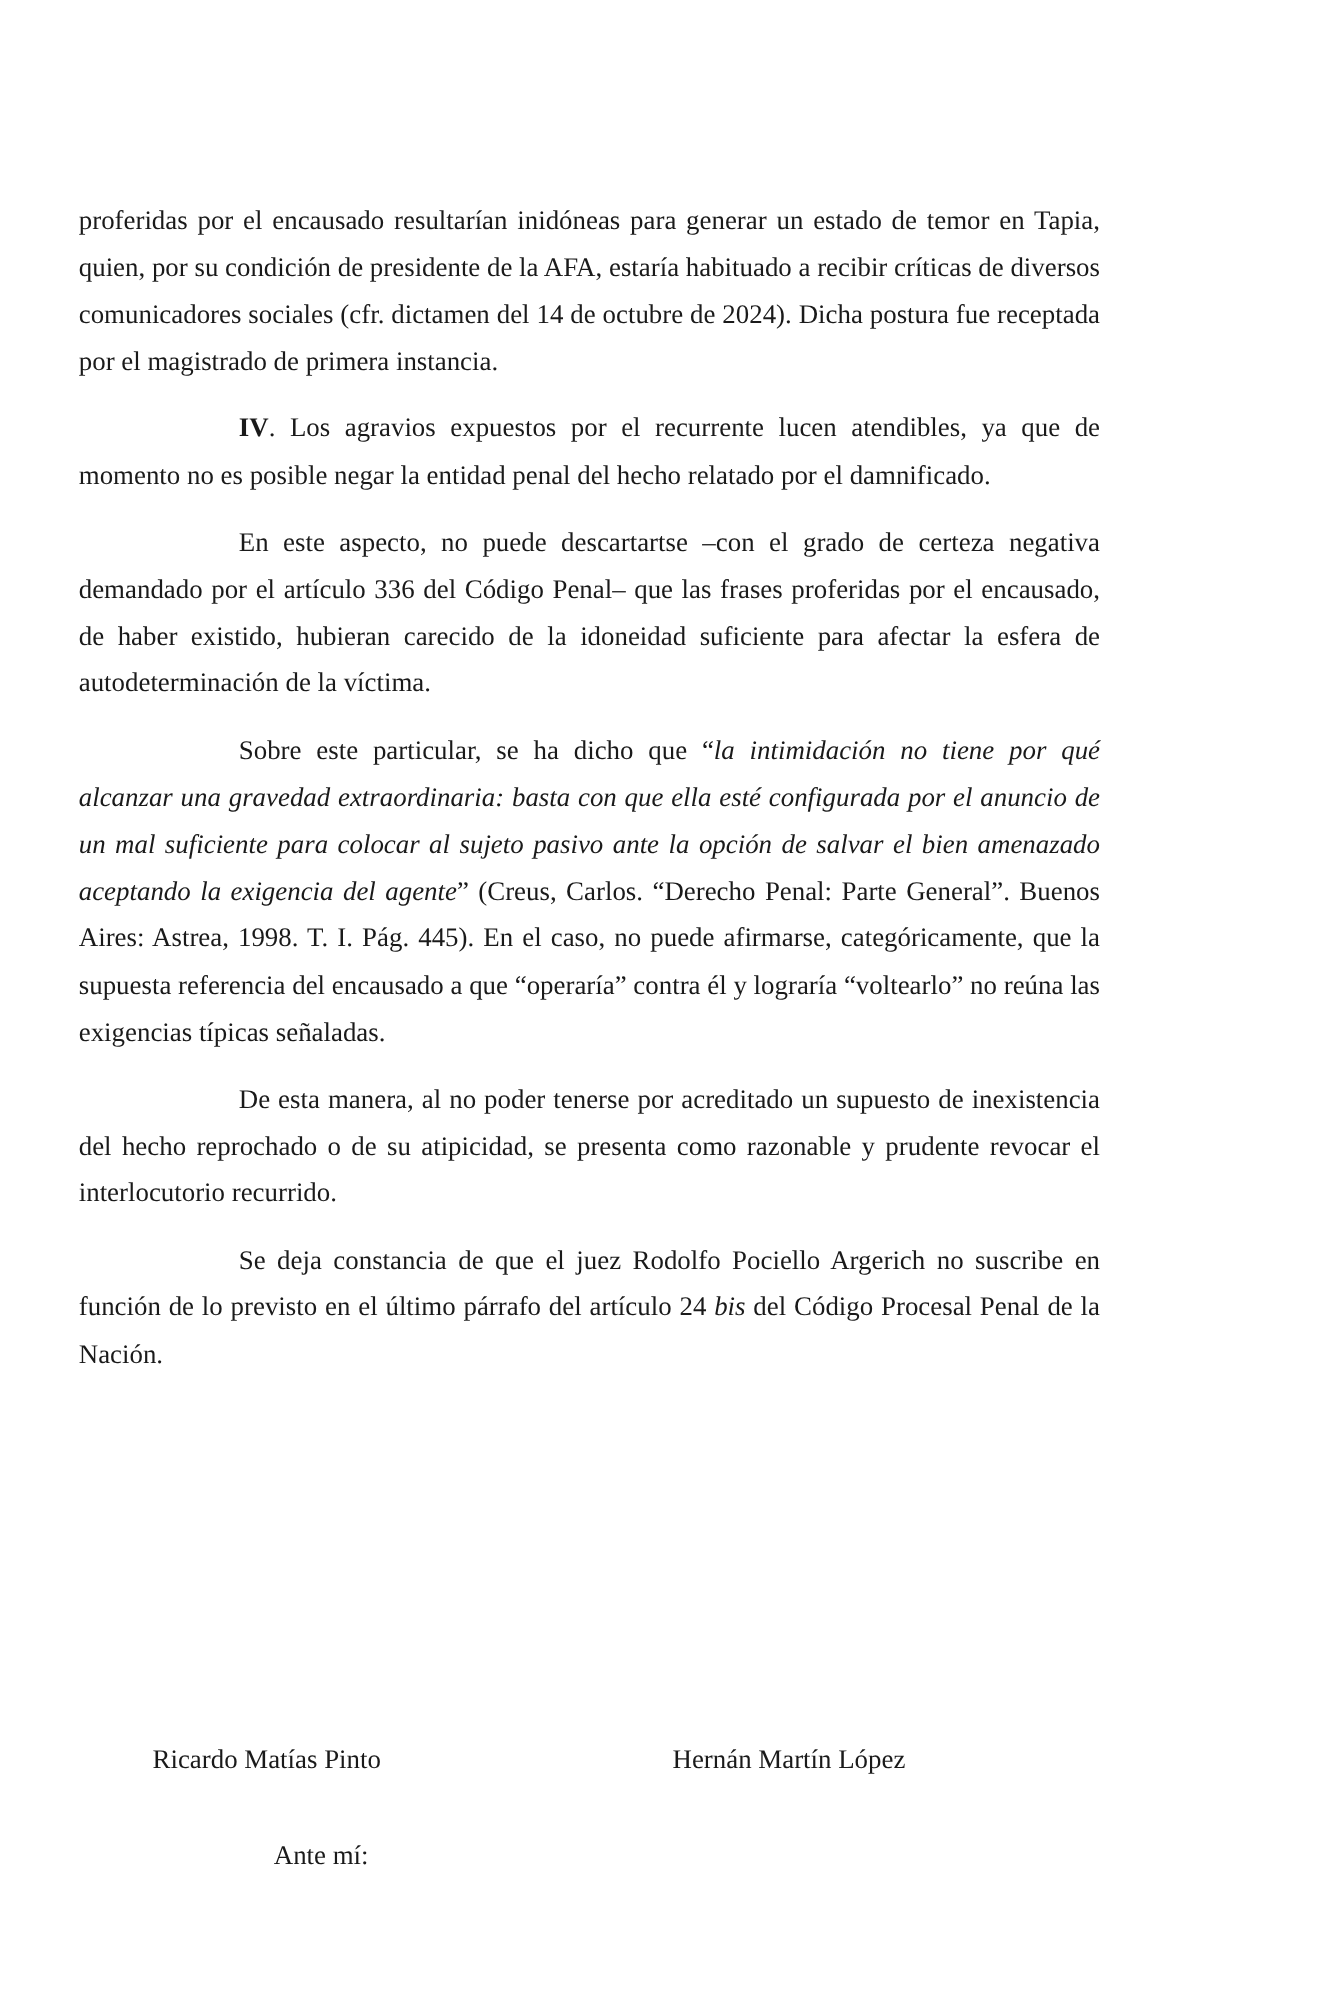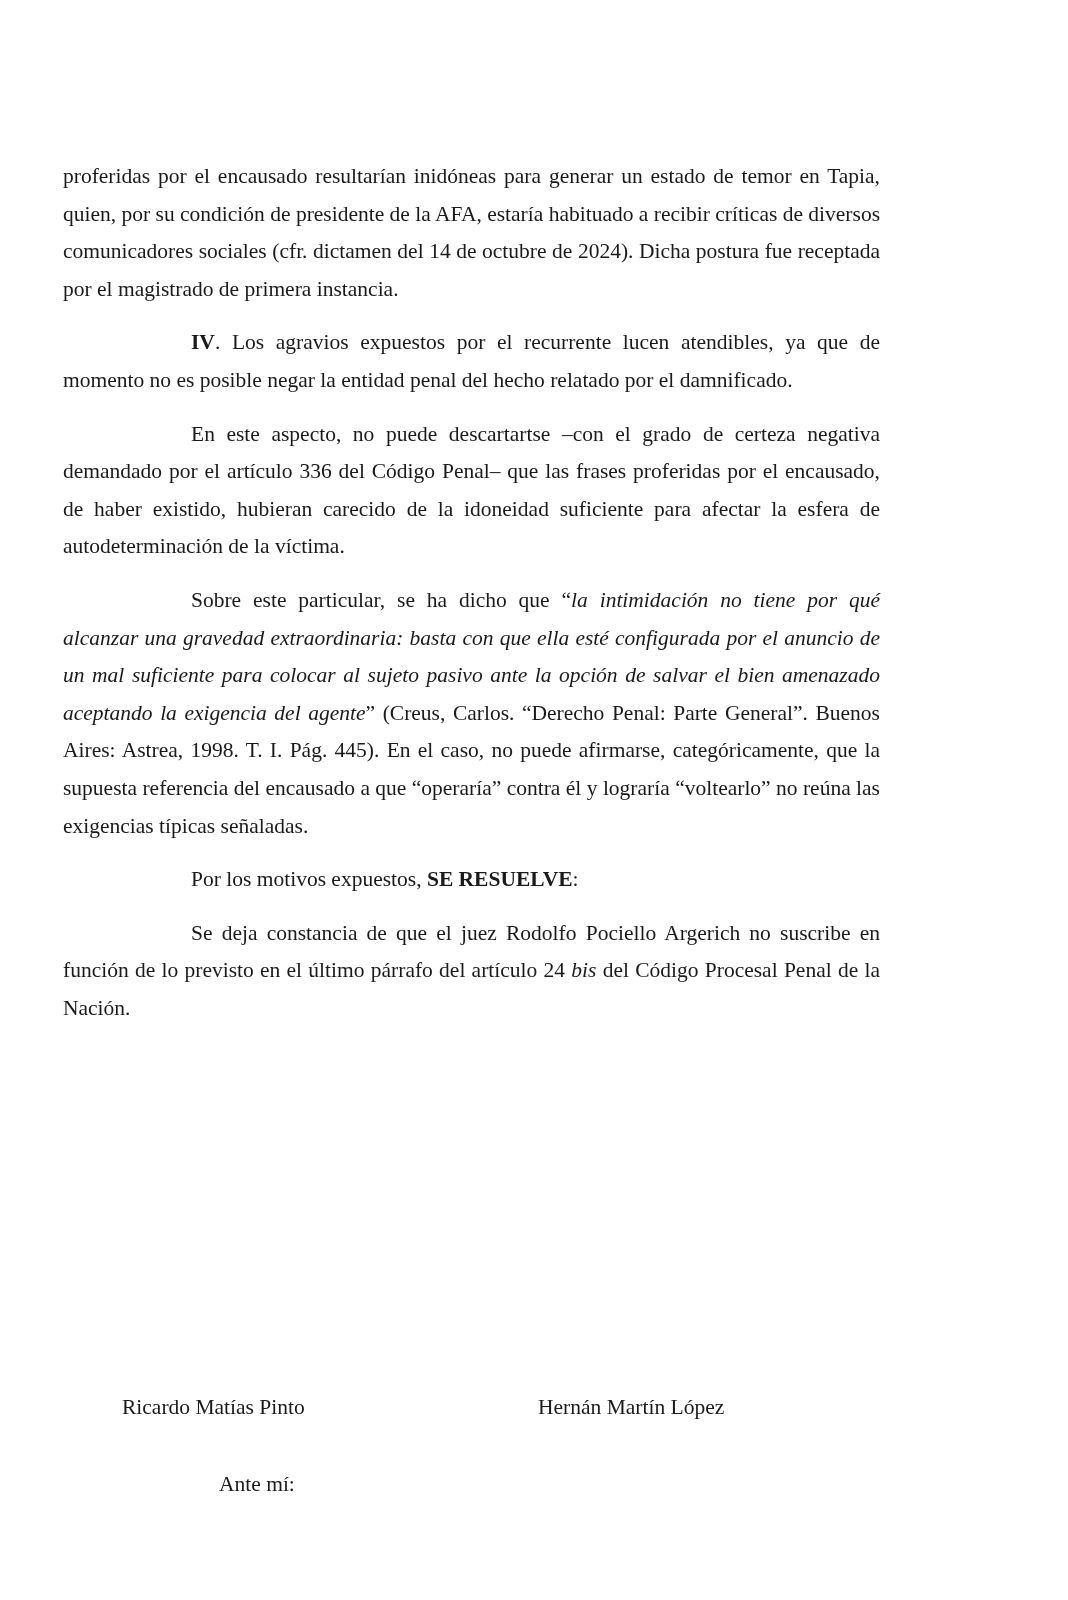--- a/index.html
+++ b/index.html
@@ -59,21 +59,21 @@
     i { font-style: italic; }
   </style>
 </head>
 <body>
 
 <div class="page">
   <p class="para"><span>proferidas por el encausado resultarían inidóneas para generar un estado de temor en Tapia, quien, por su condición de presidente de la AFA, estaría habituado a recibir críticas de diversos comunicadores sociales (cfr. dictamen del 14 de octubre de 2024). Dicha postura fue receptada por el magistrado de primera instancia.</span></p>
   <p class="para indent"><b>IV</b><span>. Los agravios expuestos por el recurrente lucen atendibles, ya que de momento no es posible negar la entidad penal del hecho relatado por el damnificado.</span></p>
   <p class="para indent"><span>En este aspecto, no puede descartartse –con el grado de certeza negativa demandado por el artículo 336 del Código Penal– que las frases proferidas por el encausado, de haber existido, hubieran carecido de la idoneidad suficiente para afectar la esfera de autodeterminación de la víctima.</span></p>
   <p class="para indent"><span>Sobre este particular, se ha dicho que “</span><i>la intimidación no tiene por qué alcanzar una gravedad extraordinaria: basta con que ella esté configurada por el anuncio de un mal suficiente para colocar al sujeto pasivo ante la opción de salvar el bien amenazado aceptando la exigencia del agente</i><span>” (Creus, Carlos. “Derecho Penal: Parte General”. Buenos Aires: Astrea, 1998. T. I. Pág. 445). En el caso, no puede afirmarse, categóricamente, que la supuesta referencia del encausado a que “operaría” contra él y lograría “voltearlo” no reúna las exigencias típicas señaladas.</span></p>
-  <p class="para indent"><span>Por los motivos expuestos, </span><b>SE RESUELVE</b><span>:</span></p>
+  <p class="para indent"><span>De esta manera, al no poder tenerse por acreditado un supuesto de inexistencia del hecho reprochado o de su atipicidad, se presenta como razonable y prudente revocar el interlocutorio recurrido.</span></p>
   <p class="para indent"><span>Se deja constancia de que el juez Rodolfo Pociello Argerich no suscribe en función de lo previsto en el último párrafo del artículo 24 </span><i>bis</i><span> del Código Procesal Penal de la Nación.</span></p>
 </div>
 
 <div class="signatures">
   <span class="sig-left">Ricardo Matías Pinto</span>
   <span class="sig-right">Hernán Martín López</span>
 </div>
 
 <div class="ante-mi">Ante mí:</div>
 

